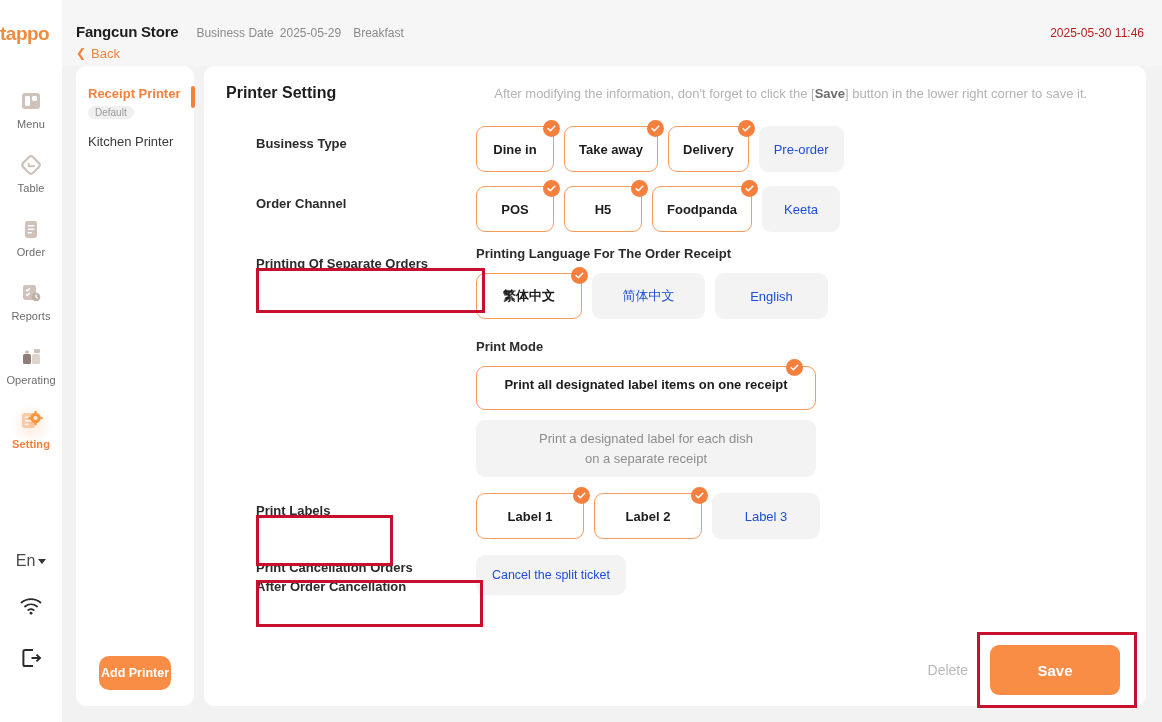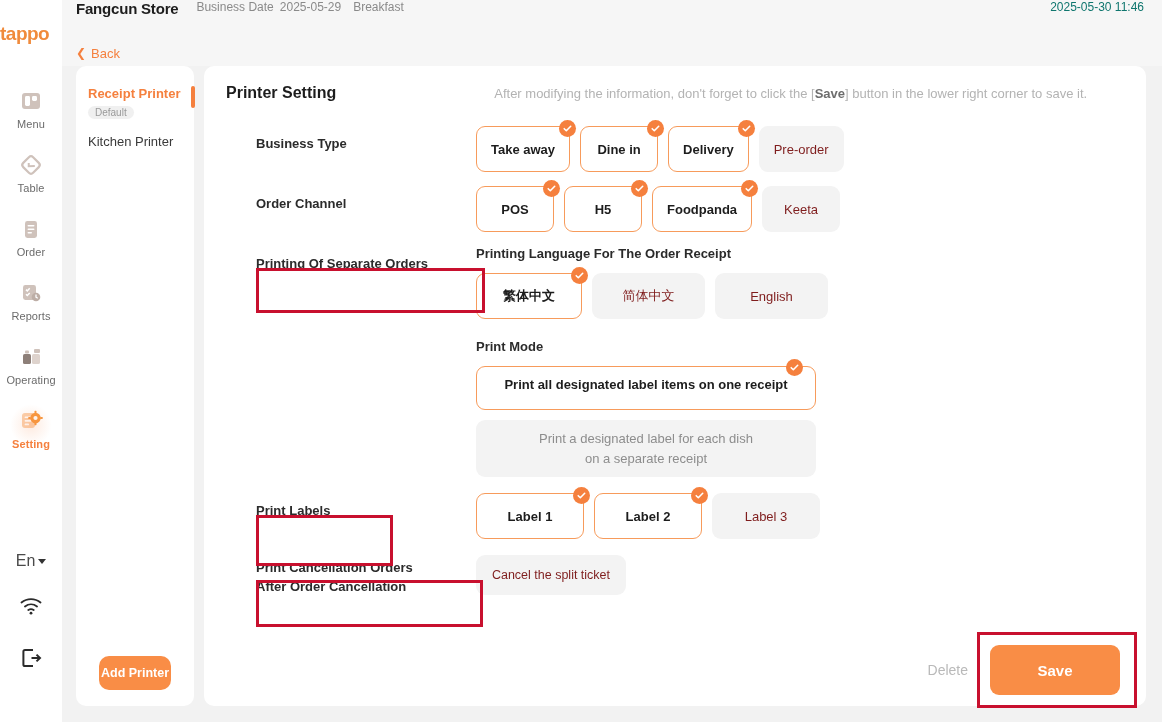--- a/index.html
+++ b/index.html
@@ -38,26 +38,26 @@
   .rail-bottom {
     margin-top: auto; width: 100%; display: flex; flex-direction: column;
     align-items: center; padding-bottom: 22px;
   }
   .lang-sel { font-size: 16px; color: #4a4a4a; display: flex; align-items: center; gap: 3px; margin-bottom: 26px; cursor: pointer; }
   .caret { width: 0; height: 0; border-left: 4px solid transparent; border-right: 4px solid transparent; border-top: 5px solid #333; }
   .rail-bottom-icon { margin-bottom: 26px; cursor: pointer; }
 
   
   .main { flex: 1; height: 722px; display: flex; flex-direction: column; position: relative; background: #f2f2f2; }
-  .topbar { height: 40px; background: #f6f6f6; display: flex; align-items: flex-start; padding: 0 18px 0 14px; }
+  .topbar { height: 40px; background: #f6f6f6; display: flex; align-items: flex-end; padding: 0 18px 0 14px; }
   .store-name { font-size: 15px; font-weight: 700; color: #1d1d1d; letter-spacing: -.2px; }
   .bdate-label { font-size: 12px; color: #8a8a8a; margin-left: 18px; }
   .bdate-val { font-size: 12px; color: #8a8a8a; margin-left: 6px; }
   .meal { font-size: 12px; color: #8a8a8a; margin-left: 12px; }
-  .clock { margin-left: auto; font-size: 12px; color: #0f766e; }
+  .clock { margin-left: auto; font-size: 12px; color: #b91c1c; }
 
   .backrow { height: 26px; display: flex; align-items: center; padding-left: 14px; background: #f6f6f6; }
   .back-btn { display: flex; align-items: center; gap: 5px; cursor: pointer; }
   .back-chev { color: #F5803E; font-size: 12px; line-height: 1; }
   .back-label { color: #F5803E; font-size: 13px; }
 
   .body { flex: 1; display: flex; padding: 0 16px 16px 14px; gap: 10px; }
 
   
   .printer-card {
@@ -99,21 +99,21 @@
     width: 250px; flex: 0 0 250px; font-size: 13px; font-weight: 700;
     color: #2b2b2b; padding-top: 18px; padding-left: 30px;
   }
   .flabel.two-line { line-height: 1.45; padding-top: 12px; }
   .fcontrol { flex: 1; display: flex; flex-wrap: wrap; gap: 10px; padding-top: 8px; }
 
   .chip {
     position: relative; min-width: 78px; height: 46px; border-radius: 9px;
     display: flex; align-items: center; justify-content: center;
     font-size: 13px; padding: 0 14px; cursor: pointer; background: #f3f3f3;
-    color: #7f1d1d; border: 1.6px solid transparent;
+    color: #1d4ed8; border: 1.6px solid transparent;
   }
   .chip.sel { background: #fff; border-color: #F79B5B; color: #1d1d1d; font-weight: 700; }
   .chip .tick {
     position: absolute; top: -7px; right: -7px; width: 17px; height: 17px;
     background: #F5803E; border-radius: 50%; display: flex;
     align-items: center; justify-content: center;
   }
   .chip .tick svg { display: block; }
 
   .sub-label { font-size: 13px; font-weight: 700; color: #2b2b2b; width: 100%; margin-bottom: 2px; }
@@ -315,29 +315,29 @@
           <span class="sc-title">Printer Setting</span>
           <span class="sc-hint"><span>After modifying the information, don't forget to click the [</span><b>Save</b><span>] button in the lower right corner to save it.</span></span>
         </div>
 
         <div class="form">
 
           <div class="frow">
             <div class="flabel">Business Type</div>
             <div class="fcontrol">
               <div class="chip sel">
+                <span>Dine in</span>
+                <span class="tick">
+                    <svg width="11" height="11" viewBox="0 0 12 12">
+                      <path d="M2.4 6.2l2.3 2.3 4.8-5" stroke="#fff" stroke-width="1.7" fill="none" stroke-linecap="round" stroke-linejoin="round"></path>
+                    </svg>
+                  </span>
+              </div>
+              <div class="chip sel">
                 <span>Take away</span>
-                <span class="tick">
-                    <svg width="11" height="11" viewBox="0 0 12 12">
-                      <path d="M2.4 6.2l2.3 2.3 4.8-5" stroke="#fff" stroke-width="1.7" fill="none" stroke-linecap="round" stroke-linejoin="round"></path>
-                    </svg>
-                  </span>
-              </div>
-              <div class="chip sel">
-                <span>Dine in</span>
                 <span class="tick">
                     <svg width="11" height="11" viewBox="0 0 12 12">
                       <path d="M2.4 6.2l2.3 2.3 4.8-5" stroke="#fff" stroke-width="1.7" fill="none" stroke-linecap="round" stroke-linejoin="round"></path>
                     </svg>
                   </span>
               </div>
               <div class="chip sel">
                 <span>Delivery</span>
                 <span class="tick">
                     <svg width="11" height="11" viewBox="0 0 12 12">

